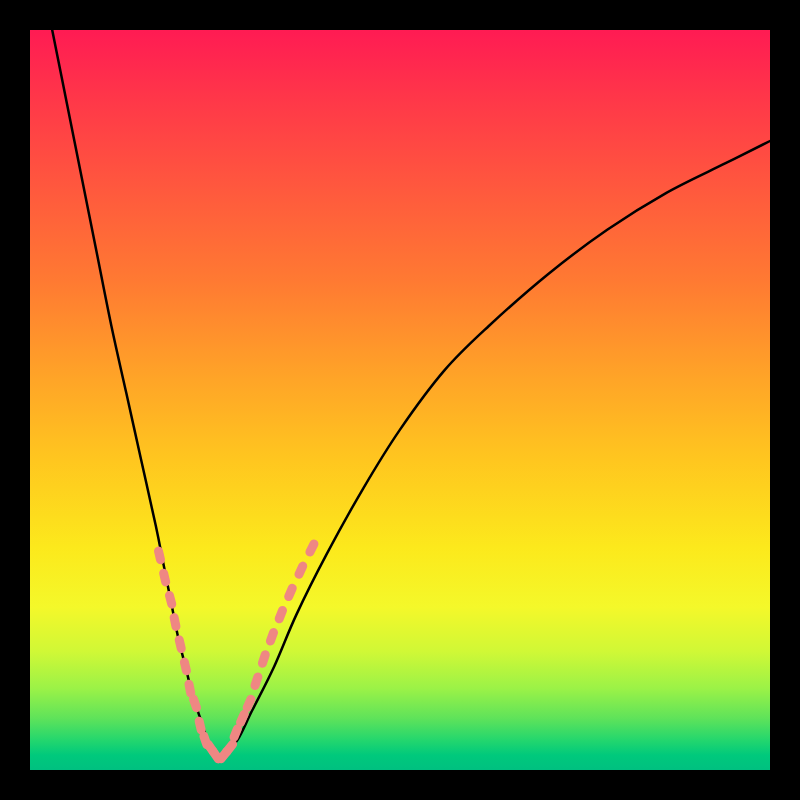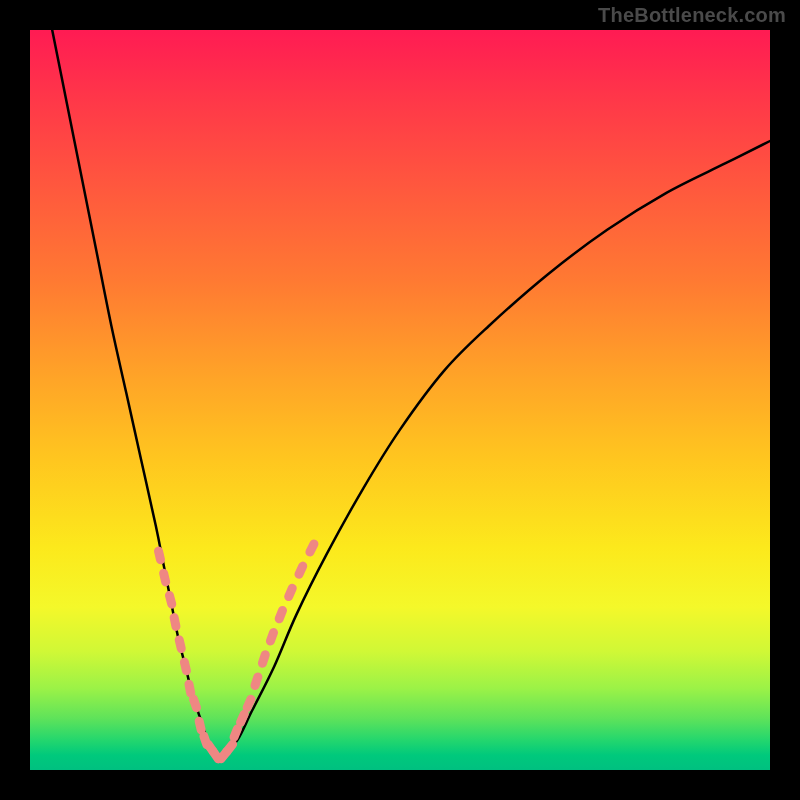--- a/index.html
+++ b/index.html
@@ -58,21 +58,20 @@
     top: 0;
     width: 740px;
     height: 740px;
     overflow: visible;
   }
 </style>
 </head>
 <body>
 
 <div class="frame">
-  <div class="watermark">TheBottleneck.com</div>
   <div class="plot-area">
     <svg class="curve-layer" viewBox="0 0 740 740" preserveAspectRatio="none">
       <path id="main-curve" fill="none" stroke="#000" stroke-width="2.5" stroke-linecap="round" stroke-linejoin="round" d="M 22.20 0.00 C 24.67 12.33, 32.07 49.33, 37.00 74.00 C 41.93 98.67, 46.87 123.33, 51.80 148.00 C 56.73 172.67, 61.67 197.33, 66.60 222.00 C 71.53 246.67, 76.47 272.57, 81.40 296.00 C 86.33 319.43, 91.27 340.40, 96.20 362.60 C 101.13 384.80, 106.07 407.00, 111.00 429.20 C 115.93 451.40, 122.10 478.53, 125.80 495.80 C 129.50 513.07, 130.73 520.47, 133.20 532.80 C 135.67 545.13, 138.13 557.47, 140.60 569.80 C 143.07 582.13, 145.53 595.70, 148.00 606.80 C 150.47 617.90, 152.93 626.53, 155.40 636.40 C 157.87 646.27, 160.33 657.37, 162.80 666.00 C 165.27 674.63, 167.73 680.80, 170.20 688.20 C 172.67 695.60, 175.13 704.23, 177.60 710.40 C 180.07 716.57, 182.53 722.73, 185.00 725.20 C 187.47 727.67, 188.70 727.67, 192.40 725.20 C 196.10 722.73, 202.27 717.80, 207.20 710.40 C 212.13 703.00, 215.83 693.13, 222.00 680.80 C 228.17 668.47, 236.80 652.43, 244.20 636.40 C 251.60 620.37, 257.77 603.10, 266.40 584.60 C 275.03 566.10, 284.90 546.37, 296.00 525.40 C 307.10 504.43, 320.67 479.77, 333.00 458.80 C 345.33 437.83, 356.43 419.33, 370.00 399.60 C 383.57 379.87, 399.60 357.67, 414.40 340.40 C 429.20 323.13, 441.53 312.03, 458.80 296.00 C 476.07 279.97, 498.27 260.23, 518.00 244.20 C 537.73 228.17, 557.47 213.37, 577.20 199.80 C 596.93 186.23, 616.67 173.90, 636.40 162.80 C 656.13 151.70, 678.33 141.83, 695.60 133.20 C 712.87 124.57, 732.60 114.70, 740.00 111.00"></path>
       <g id="dots-left">
           <rect x="120.50" y="520.90" width="18" height="9" rx="4.5" ry="4.5" fill="#ef8783" transform="rotate(76.9 129.50 525.40)"></rect>
           <rect x="125.68" y="543.10" width="18" height="9" rx="4.5" ry="4.5" fill="#ef8783" transform="rotate(76.9 134.68 547.60)"></rect>
           <rect x="131.60" y="565.30" width="18" height="9" rx="4.5" ry="4.5" fill="#ef8783" transform="rotate(75.1 140.60 569.80)"></rect>
           <rect x="136.04" y="587.50" width="18" height="9" rx="4.5" ry="4.5" fill="#ef8783" transform="rotate(78.7 145.04 592.00)"></rect>
           <rect x="141.22" y="609.70" width="18" height="9" rx="4.5" ry="4.5" fill="#ef8783" transform="rotate(76.9 150.22 614.20)"></rect>
           <rect x="146.40" y="631.90" width="18" height="9" rx="4.5" ry="4.5" fill="#ef8783" transform="rotate(76.9 155.40 636.40)"></rect>

